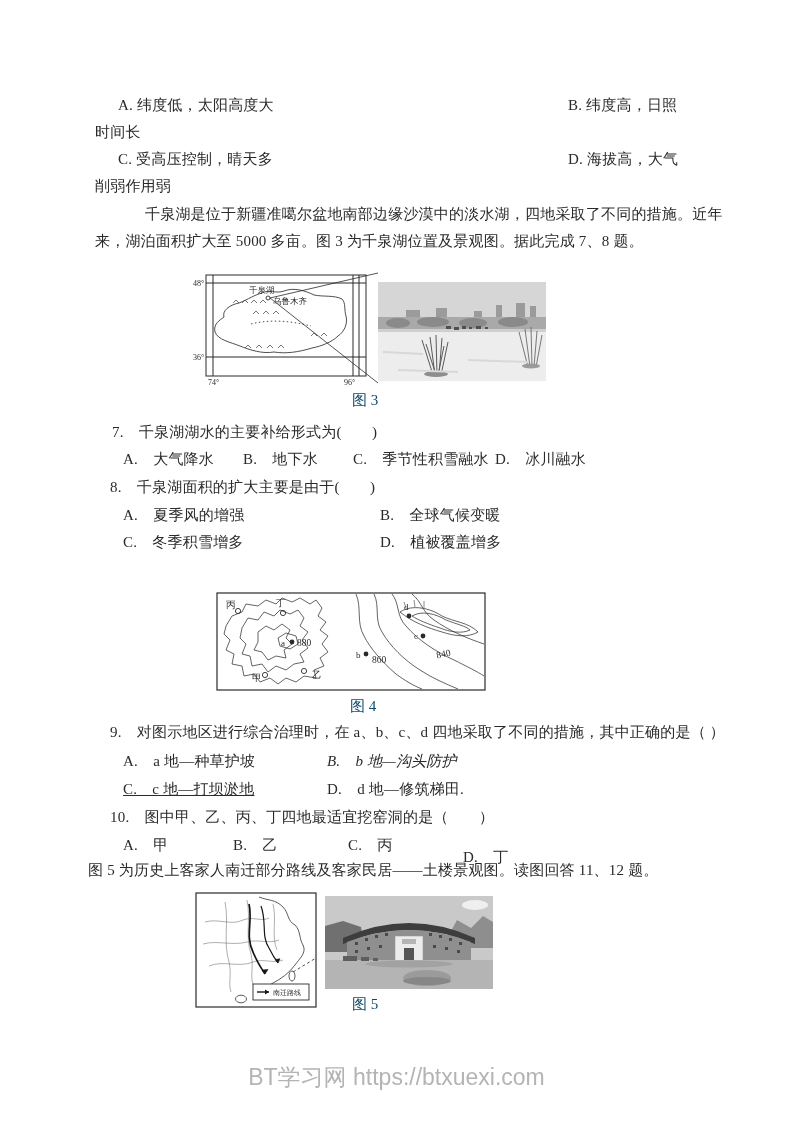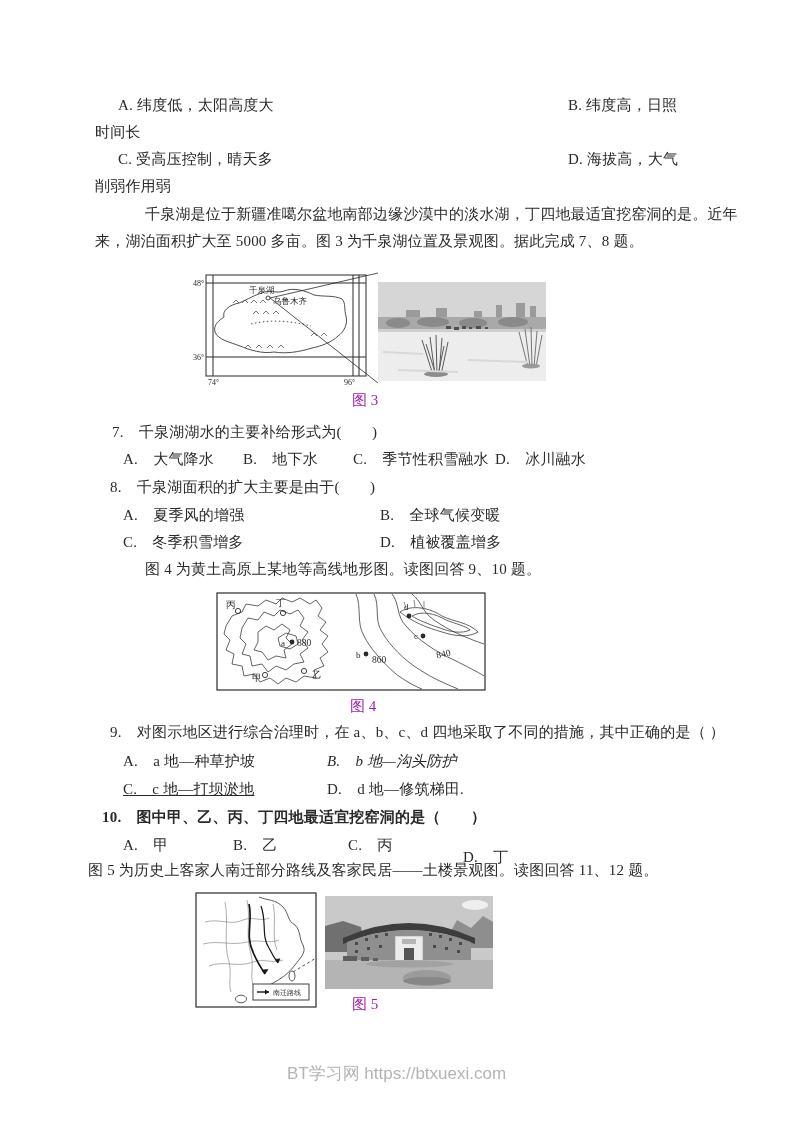--- a/index.html
+++ b/index.html
@@ -1,37 +1,37 @@
 <!DOCTYPE html>
 <html><head>
 <meta charset="utf-8">
 <style>
   html,body{margin:0;padding:0;background:#ffffff;}
   .page{position:relative;width:793px;height:1109px;background:#ffffff;overflow:hidden;
         font-family:"Liberation Serif","DejaVu Serif",serif;color:#2a2a2a;}
   .tl{position:absolute;white-space:pre;font-size:15px;line-height:18px;letter-spacing:0.2px;}
-  .cap{position:absolute;white-space:pre;font-size:15px;color:#a21caf;}
+  .cap{position:absolute;white-space:pre;font-size:15px;color:#0c4a6e;}
   .figure{position:absolute;}
   svg text{font-family:"Liberation Serif","DejaVu Serif",serif;fill:#2a2a2a;}
   .footer{position:absolute;left:0;top:1062px;width:793px;text-align:center;
-          font-family:"Liberation Sans","DejaVu Sans",sans-serif;font-size:17px;color:#b4b4b4;}
+          font-family:"Liberation Sans","DejaVu Sans",sans-serif;font-size:23px;color:#b4b4b4;}
 </style>
 </head>
 <body>
 
 <div class="page">
 
   <div class="tl" style="left:118px;top:96px;">A. 纬度低，太阳高度大</div>
   <div class="tl" style="left:568px;top:96px;">B. 纬度高，日照</div>
   <div class="tl" style="left:95px;top:123px;">时间长</div>
   <div class="tl" style="left:118px;top:150px;">C. 受高压控制，晴天多</div>
   <div class="tl" style="left:568px;top:150px;">D. 海拔高，大气</div>
   <div class="tl" style="left:95px;top:177px;">削弱作用弱</div>
 
-  <div class="tl" style="left:145px;top:205px;">千泉湖是位于新疆准噶尔盆地南部边缘沙漠中的淡水湖，丁四地最适宜挖窑洞的是。近年</div>
+  <div class="tl" style="left:145px;top:205px;">千泉湖是位于新疆准噶尔盆地南部边缘沙漠中的淡水湖，四地采取了不同的措施。近年</div>
   <div class="tl" style="left:95px;top:232px;">来，湖泊面积扩大至 5000 多亩。图 3 为千泉湖位置及景观图。据此完成 7、8 题。</div>
 
   <svg class="figure" style="left:193px;top:270px;" width="185" height="116" viewBox="0 0 185 116">
     <g stroke="#2a2a2a" stroke-width="1" fill="none">
       <rect x="13" y="5" width="160" height="101"></rect>
       <line x1="13" y1="13" x2="173" y2="13"></line>
       <line x1="13" y1="87" x2="173" y2="87"></line>
       <line x1="20" y1="5" x2="20" y2="106"></line>
       <line x1="160" y1="5" x2="160" y2="106"></line>
       <line x1="166" y1="5" x2="166" y2="106"></line>
@@ -106,21 +106,20 @@
   <div class="tl" style="left:243px;top:450px;">B.　地下水</div>
   <div class="tl" style="left:353px;top:450px;text-align:center;">C.　季节性积雪融水</div>
   <div class="tl" style="left:495px;top:450px;">D.　冰川融水</div>
 
   <div class="tl" style="left:110px;top:478px;text-align:center;">8.　千泉湖面积的扩大主要是由于(　　)</div>
   <div class="tl" style="left:123px;top:506px;">A.　夏季风的增强</div>
   <div class="tl" style="left:380px;top:506px;">B.　全球气候变暖</div>
   <div class="tl" style="left:123px;top:533px;">C.　冬季积雪增多</div>
   <div class="tl" style="left:380px;top:533px;">D.　植被覆盖增多</div>
 
-  <div class="tl" style="left:145px;top:560px;">图 4 为黄土高原上某地等高线地形图。读图回答 9、10 题。</div>
 
   <svg class="figure" style="left:216px;top:592px;" width="270" height="99" viewBox="0 0 270 99">
     <rect x="1" y="1" width="268" height="97" fill="#ffffff" stroke="#2a2a2a" stroke-width="1.2"></rect>
     <g stroke="#3c3c3c" stroke-width="0.8" fill="none" stroke-linejoin="round">
       <path d="M10,34 L16,24 26,20 30,12 42,14 50,8 60,12 66,6 76,10 84,6 94,12 100,8 106,16 102,24 110,30 104,38 112,44 106,52 112,60 104,66 108,74 98,78 100,86 88,84 80,90 70,86 62,92 54,86 44,90 38,82 28,84 26,74 16,72 18,62 10,58 14,48 8,42 Z"></path>
       <path d="M26,36 L32,26 42,28 48,20 58,24 64,18 74,22 82,18 88,26 84,34 92,40 86,48 92,56 84,62 88,70 78,72 70,78 60,74 52,80 46,72 36,74 34,64 26,62 30,52 24,46 Z"></path>
       <path d="M42,40 L50,34 58,38 66,32 74,38 70,46 76,52 68,58 70,66 60,64 52,68 46,60 38,58 42,50 Z"></path>
       <path d="M62,46 L70,41 80,44 82,52 74,57 64,54 Z"></path>
     </g>
     <g stroke="#3c3c3c" stroke-width="0.8" fill="none">
@@ -155,21 +154,21 @@
     <text x="220" y="64" font-size="9.5" transform="rotate(-12 232 60)">840</text>
   </svg>
   <div class="cap" style="left:350px;top:697px;">图 4</div>
 
   <div class="tl" style="left:110px;top:723px;">9.　对图示地区进行综合治理时，在 a、b、c、d 四地采取了不同的措施，其中正确的是（ ）</div>
   <div class="tl" style="left:123px;top:752px;">A.　a 地—种草护坡</div>
   <div class="tl" style="left:327px;top:752px;font-style:italic;">B.　b 地—沟头防护</div>
   <div class="tl" style="left:123px;top:780px;text-decoration:underline;">C.　c 地—打坝淤地</div>
   <div class="tl" style="left:327px;top:780px;">D.　d 地—修筑梯田.</div>
 
-  <div class="tl" style="left:102px;top:808px;font-weight:bold;">10.　图中甲、乙、丙、丁四地最适宜挖窑洞的是（　　）</div>
+  <div class="tl" style="left:110px;top:808px;">10.　图中甲、乙、丙、丁四地最适宜挖窑洞的是（　　）</div>
   <div class="tl" style="left:123px;top:836px;">A.　甲</div>
   <div class="tl" style="left:233px;top:836px;">B.　乙</div>
   <div class="tl" style="left:348px;top:836px;">C.　丙</div>
   <div class="tl" style="left:463px;top:836px;margin-top:12px;">D.　丁</div>
 
   <div class="tl" style="left:88px;top:861px;">图 5 为历史上客家人南迁部分路线及客家民居——土楼景观图。读图回答 11、12 题。</div>
 
   <svg class="figure" style="left:195px;top:892px;" width="122" height="116" viewBox="0 0 122 116">
     <rect x="1" y="1" width="120" height="114" fill="#ffffff" stroke="#2a2a2a" stroke-width="1.2"></rect>
     <g stroke="#4a4a4a" stroke-width="0.9" fill="none" stroke-linejoin="round">

